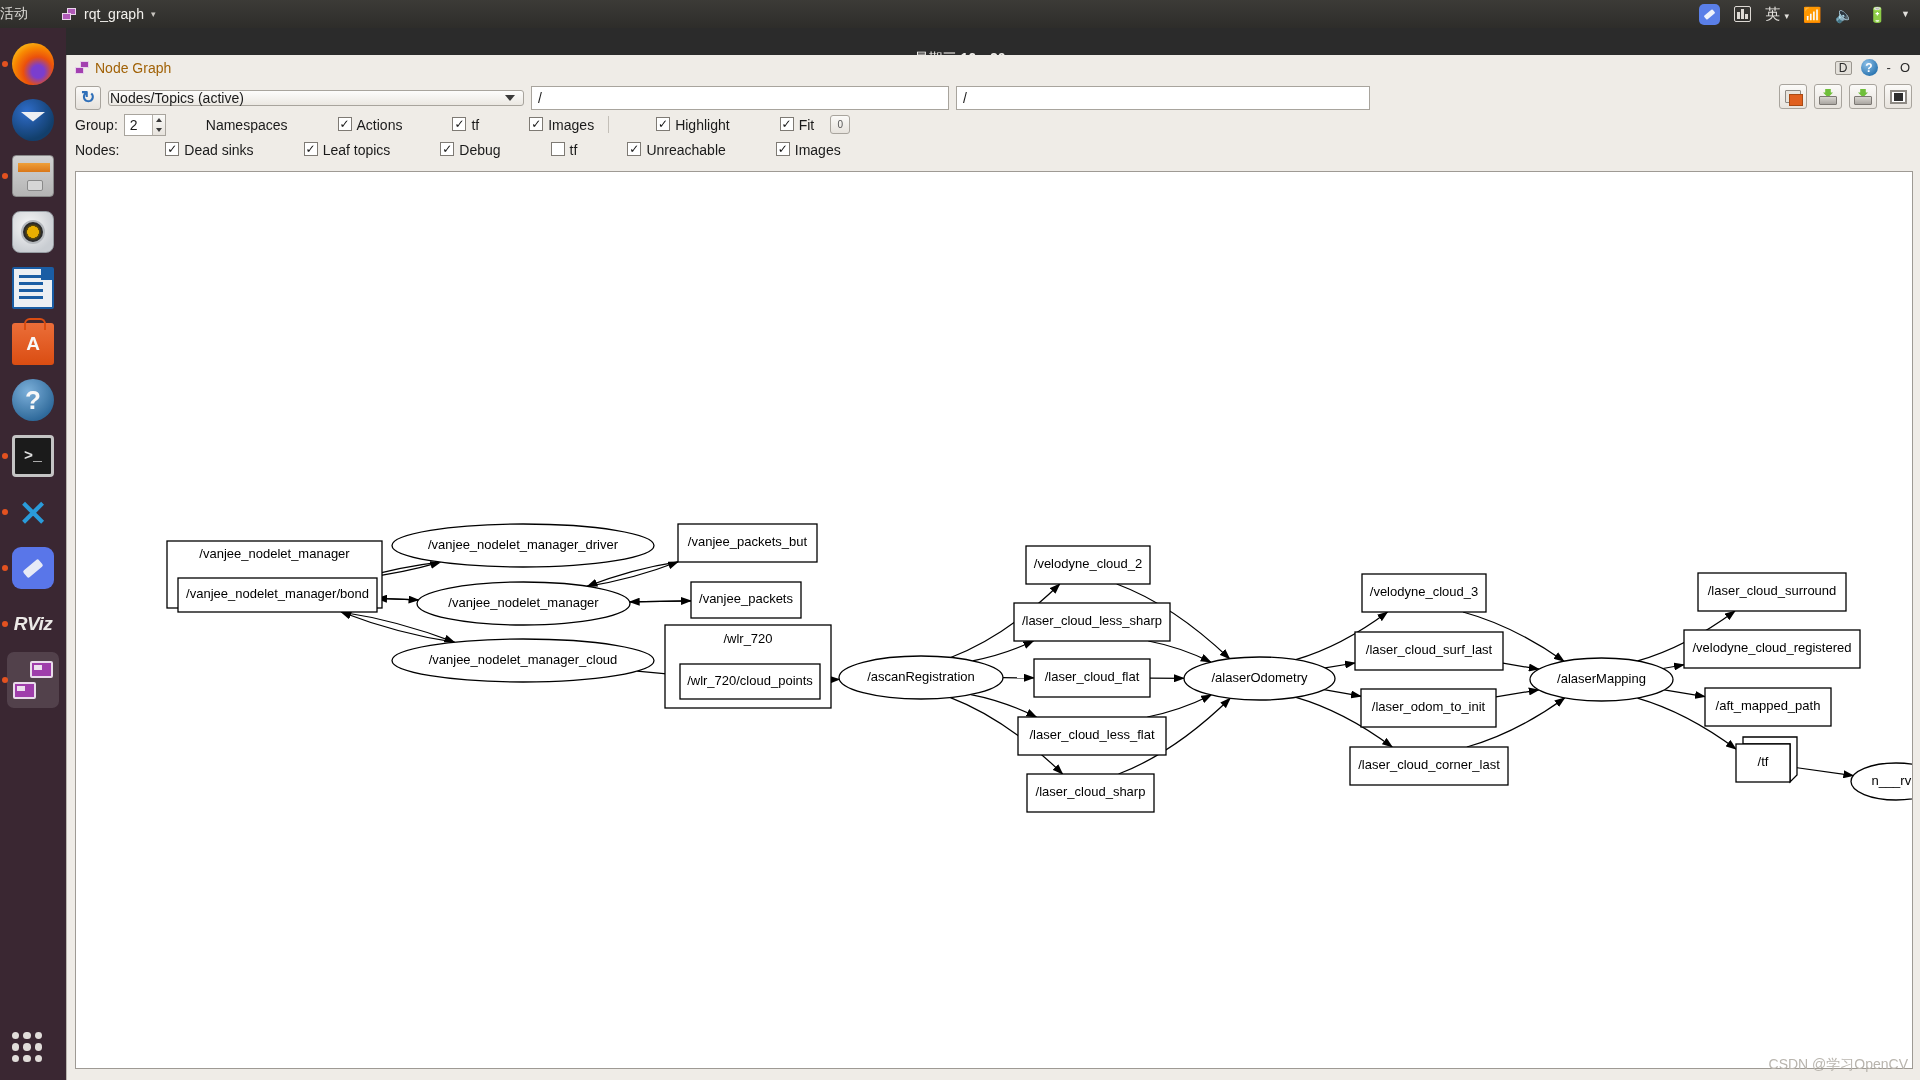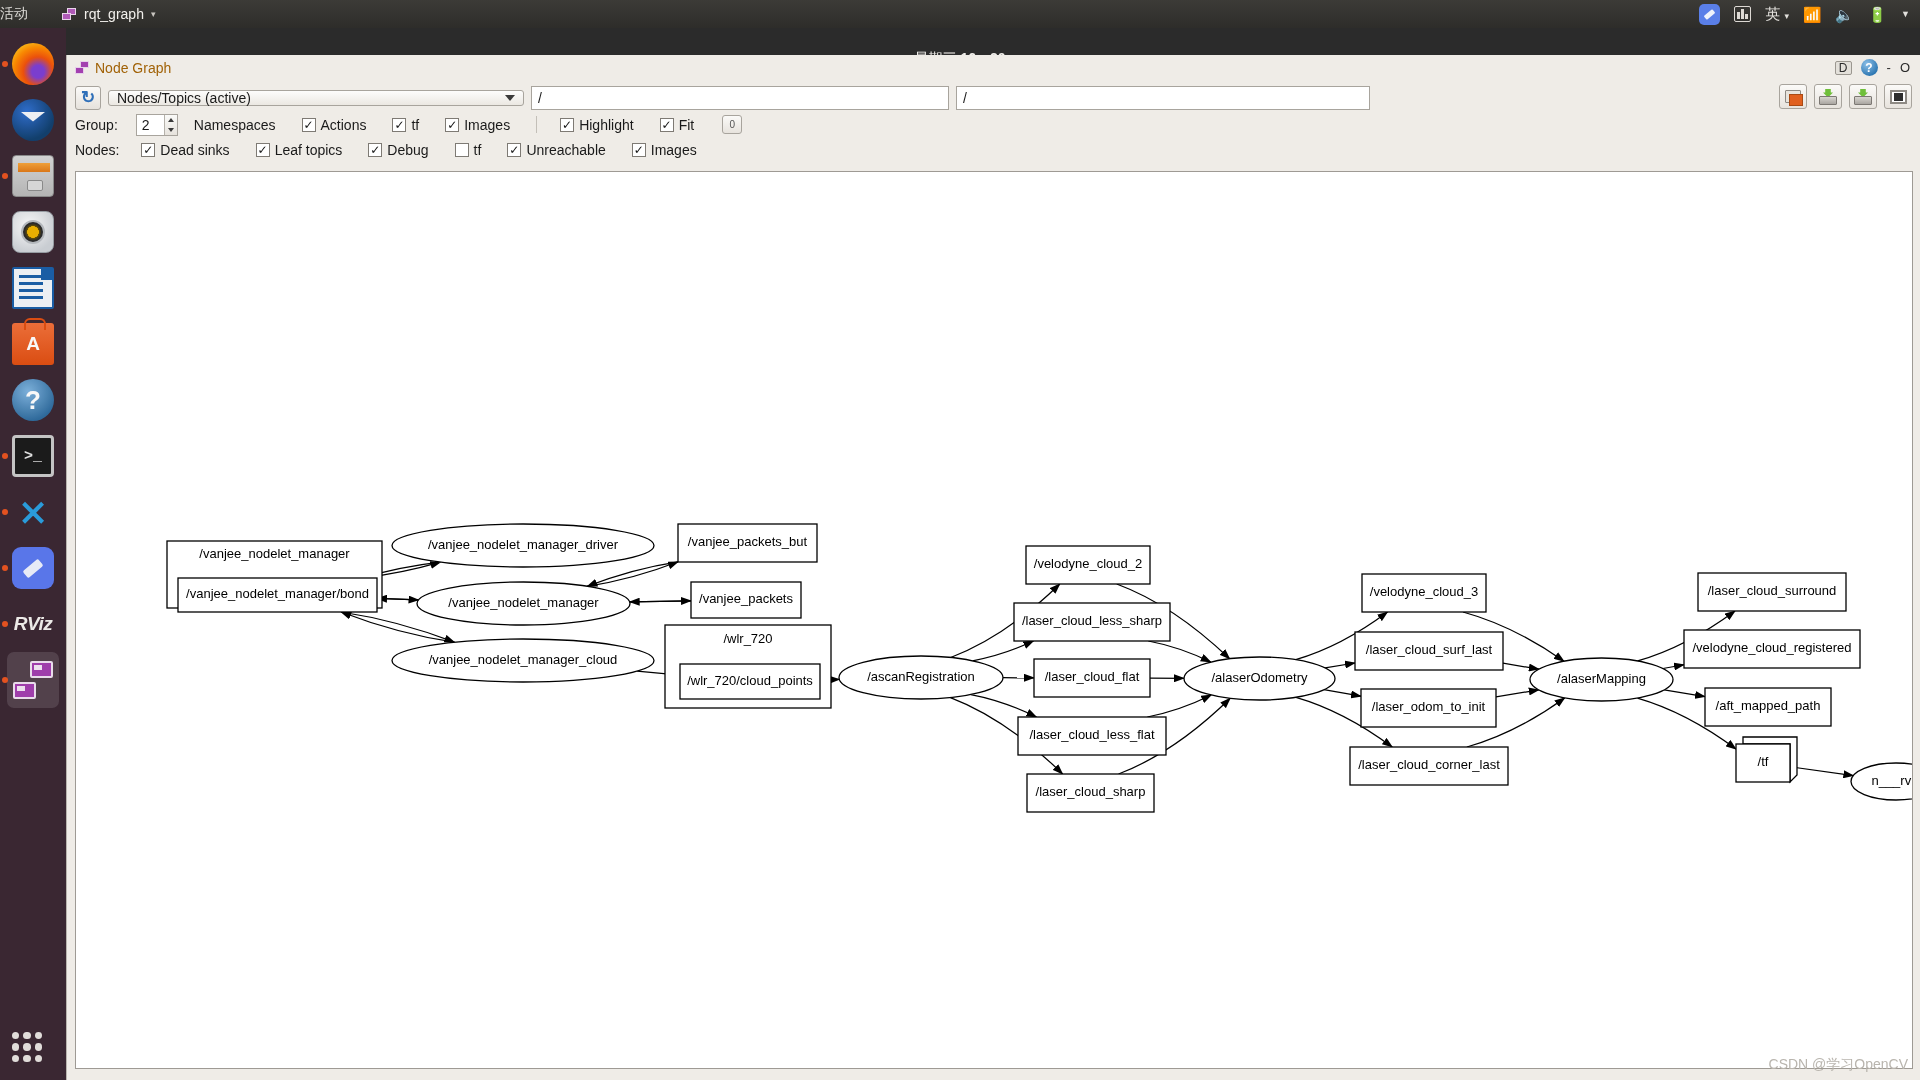--- a/index.html
+++ b/index.html
@@ -229,21 +229,21 @@
   .btn-sq {
     width: 26px; height: 24px; border: 1px solid #a8a49d; border-radius: 3px;
     background: linear-gradient(#fbfaf8, #e6e2dc);
     display: flex; align-items: center; justify-content: center;
   }
   .refresh-ico { color: #2f6fb8; font-size: 17px; font-weight: bold; line-height: 1; }
   .combo {
     position: relative; width: 416px; height: 16px;
     border: 1px solid #a8a49d; border-radius: 3px;
     background: linear-gradient(#fdfdfc, #ebe8e2);
-    display: flex; align-items: center; padding: 0 8px;
+    display: flex; align-items: center; padding: 0 1px;
     font-size: 14px; color: #1a1a1a;
   }
   .combo .arrow {
     position: absolute; right: 8px; top: 50%; transform: translateY(-50%);
     width: 0; height: 0; border-left: 5px solid transparent;
     border-right: 5px solid transparent; border-top: 6px solid #3a3a3a;
   }
   .txtin {
     height: 24px; border: 1px solid #a8a49d; background: #fff;
     font-size: 14px; color: #1a1a1a; padding: 0 6px;
@@ -280,40 +280,40 @@
     clip-path: polygon(22% 0, 78% 0, 78% 45%, 100% 45%, 50% 100%, 0 45%, 22% 45%);
   }
   .gi-screen {
     width: 17px; height: 14px; border: 2px solid #8e8a84; background: #fff;
     display: flex; align-items: center; justify-content: center;
   }
   .gi-screen::after { content:""; width:9px;height:8px;background:#2e2e2e; }
 
   .tb-row2, .tb-row3 {
     display: flex; align-items: center; height: 25px;
-    padding-left: 8px; font-size: 14px; color: #1a1a1a; gap: 12px;
+    padding-left: 8px; font-size: 14px; color: #1a1a1a; gap: 0;
   }
   .lbl { margin-right: 6px; }
   .spin {
     width: 42px; height: 22px; border: 1px solid #a8a49d; background: #fff;
     display: flex; align-items: center; padding-left: 5px; font-size: 14px;
     position: relative; margin-right: 4px;
   }
   .spin-btns {
     position: absolute; right: 0; top: 0; width: 13px; height: 20px;
     background: linear-gradient(#fafaf8,#e7e3dd); border-left: 1px solid #b5b1aa;
     display: flex; flex-direction: column; align-items: center; justify-content: space-around;
   }
   .spin-btns i {
     width: 0; height: 0; border-left: 3.5px solid transparent;
     border-right: 3.5px solid transparent;
   }
   .spin-btns i.up { border-bottom: 4px solid #3a3a3a; }
   .spin-btns i.dn { border-top: 4px solid #3a3a3a; }
-  .cbgrp { display: flex; align-items: center; gap: 5px; margin-right: 14px; }
+  .cbgrp { display: flex; gap: 5px; margin-right: 14px; margin-left: 36px; }
   .cbgrp.tight { margin-right: 12px; }
   .cb {
     width: 14px; height: 14px; border: 1px solid #7e7a74; background: #fff;
     display: flex; align-items: center; justify-content: center;
     font-size: 12px; color: #111; line-height: 1;
     font-family: "DejaVu Sans", sans-serif;
   }
   .vsep {
     width: 1px; height: 17px; background: #c3bfb8; margin: 0 11px 0 0;
   }

